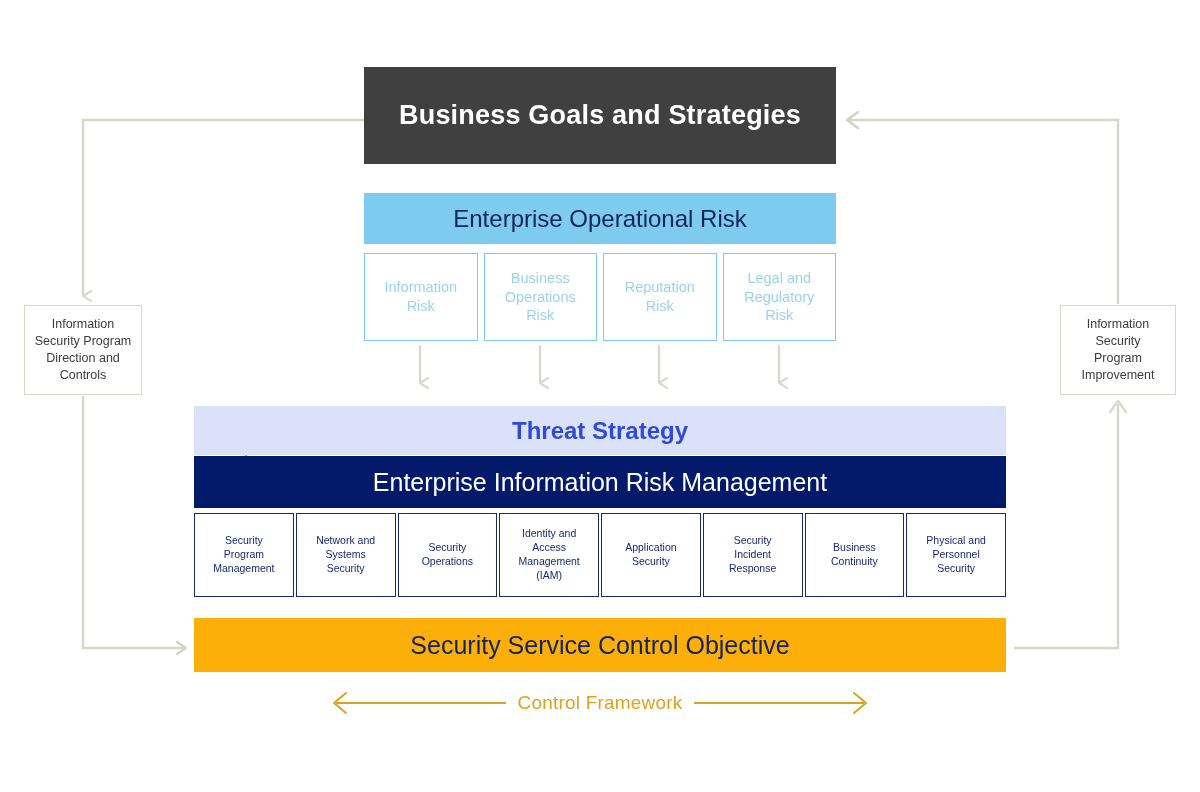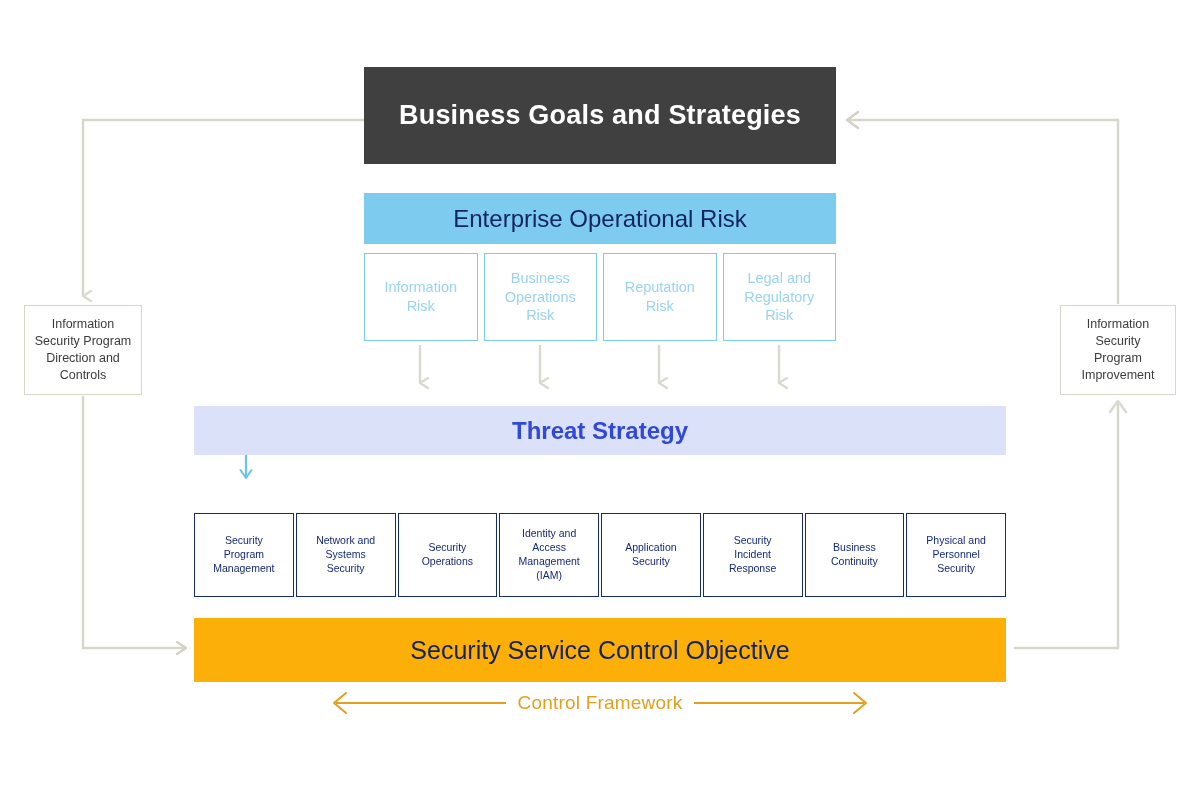--- a/index.html
+++ b/index.html
@@ -135,21 +135,21 @@
     justify-content: center;
     text-align: center;
     padding: 2px 1px;
   }
 
   
   .banner-sso {
     left: 194px;
     top: 618px;
     width: 812px;
-    height: 64px;
+    height: 54px;
     background: #fcaf08;
     color: #12235e;
     font-size: 25px;
     font-weight: 500;
   }
 
   
   .cf-wrap {
     position: absolute;
     left: 320px;
@@ -270,20 +270,23 @@
     </div>
     <div class="risk-box">
       <span>Legal and<br>Regulatory<br>Risk</span>
     </div>
   </div>
 
   <div class="box banner-threat">
     <span>Threat Strategy</span>
   </div>
 
+  <div class="box banner-eirm">
+    <span>Enterprise Information Risk Management</span>
+  </div>
 
   <div class="domain-row">
     <div class="domain-box">
       <span>Security<br>Program<br>Management</span>
     </div>
     <div class="domain-box">
       <span>Network and<br>Systems<br>Security</span>
     </div>
     <div class="domain-box">
       <span>Security<br>Operations</span>

